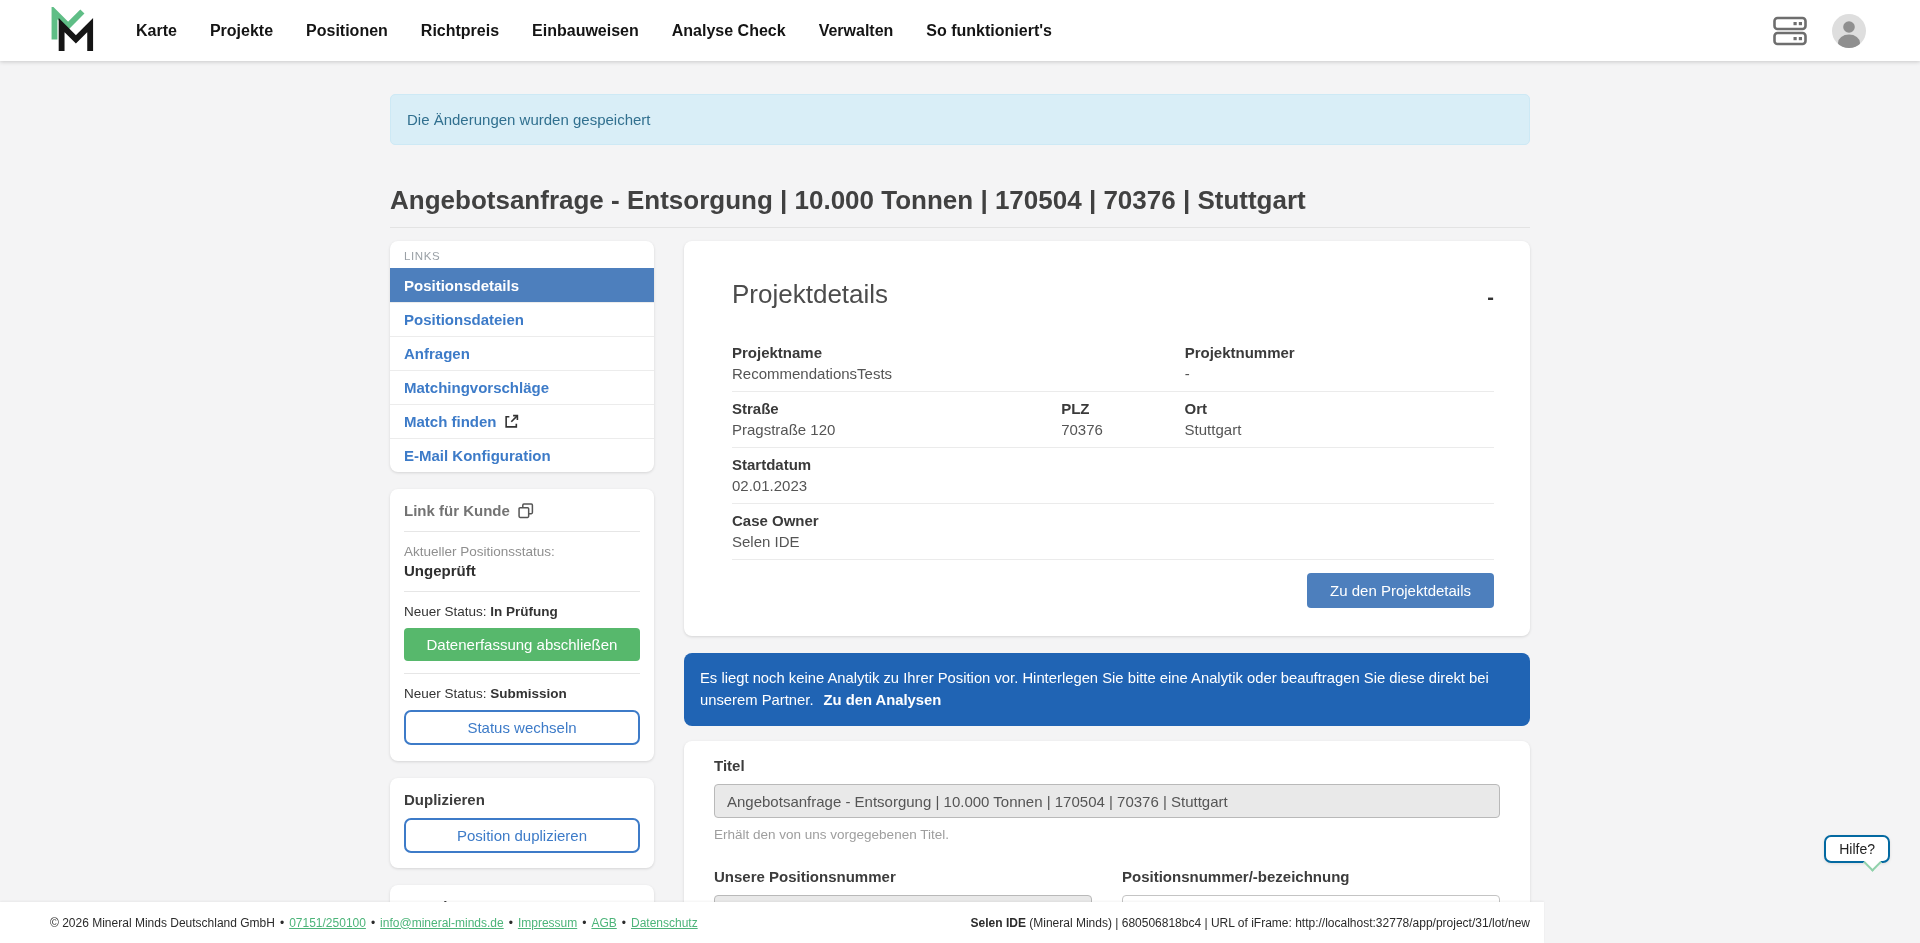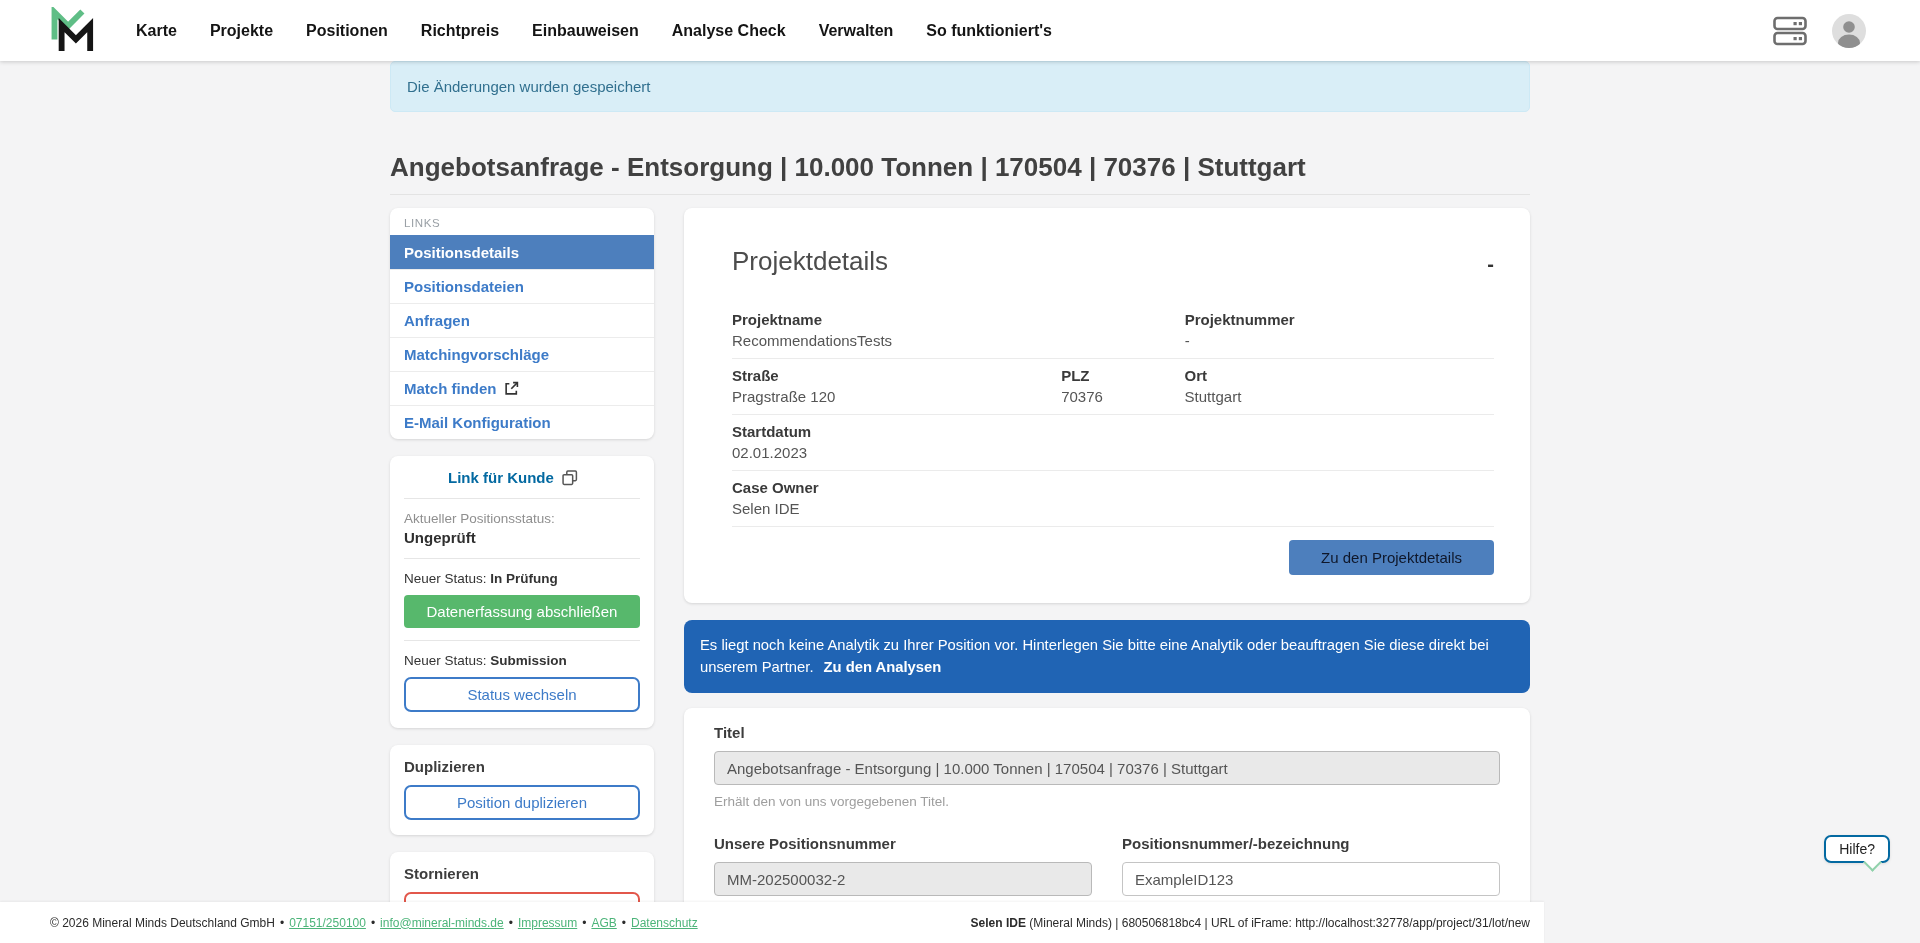--- a/index.html
+++ b/index.html
@@ -17,21 +17,21 @@
     position:relative; z-index:30;
   }
   .logo{ width:62px; display:flex; align-items:center; cursor:pointer; }
   .mainnav{ display:flex; gap:33px; margin-left:26px;align-items:flex-end; }
   .nav-item{ font-size:16px; font-weight:600; color:#141414; text-decoration:none; cursor:pointer; white-space:nowrap; }
   .topbar-right{ margin-left:auto; display:flex; align-items:center; gap:24px; }
   .icon-btn{ cursor:pointer; display:flex; }
   
   .container{ width:1140px; margin:0 auto; }
   .alert-info{
-    background:#d9eef7; border:1px solid #cde9f5;
+    margin-top:33px; background:#d9eef7; border:1px solid #cde9f5;
     color:#31708f; font-size:15px; padding:16px 16px; border-radius:5px;
   }
   .page-title{
     margin:42px 0 0 0; font-size:26px; font-weight:700; color:#414141;
     padding-bottom:14px; border-bottom:1px solid #e3e3e3; line-height:1;
   }
   .content-row{ display:flex; gap:30px; margin-top:13px; align-items:flex-start; }
   .sidebar{ width:264px; flex:none; display:flex; flex-direction:column; gap:17px; }
   .main-col{ flex:1; min-width:0; }
   .panel,.card{ background:#fff; border-radius:8px; box-shadow:0 1px 3px rgba(0,0,0,.13); }
@@ -42,21 +42,21 @@
   .link-item{
     display:flex; align-items:center; gap:7px;
     font-size:15px; font-weight:600; color:#3d7bc8; padding:8px 14px;
     border-top:1px solid #ececec; cursor:pointer;
   }
   .link-item.active{ background:#4d7fbd; color:#fff; border-top-color:#4d7fbd; }
   .link-item:last-child{ border-bottom-left-radius:8px; border-bottom-right-radius:8px; }
   
   .status-panel{ padding:13px 14px 16px 14px; }
   .kunde-row{ display:flex; align-items:center; gap:8px; }
-  .kunde-link{ font-size:15px; font-weight:600; color:#0369a1; text-decoration:none; cursor:pointer;margin-left:44px; }
+  .kunde-link{ font-size:15px; font-weight:600; color:#737373; text-decoration:none; cursor:pointer; }
   .sep{ border:none; border-top:1px solid #e6e6e6; margin:12px 0; }
   .muted-label{ font-size:13.5px; color:#8f8f8f; }
   .status-strong{ font-size:15px; font-weight:700; color:#2f2f2f; margin-top:3px; }
   .new-status{ font-size:13.5px; color:#333; margin-bottom:9px; }
   .new-status b{ font-weight:700; }
   .btn{ display:block; width:100%; text-align:center; cursor:pointer; font-family:inherit; }
   .btn-green{
     border:none; background:#57b86c; color:#fff; font-size:15px;
     padding:8px 6px; border-radius:4px;
   }
@@ -81,22 +81,22 @@
   .pd-head h2{ margin:0; font-size:26px; font-weight:400; color:#4c4c4c; }
   .collapse-btn{ font-size:20px; font-weight:700; color:#333; cursor:pointer; line-height:1; margin-top:8px; }
   .pd-rows{ margin-top:26px; }
   .pd-row{ display:flex; padding:8px 0 9px 0; border-bottom:1px solid #ebebeb; }
   .pd-col{ min-width:0; }
   .w60{ width:59.4%; } .w43{ width:43.2%; } .w16{ width:16.2%; } .grow{ flex:1; }
   .pd-label{ font-size:15px; font-weight:700; color:#3a3a3a; }
   .pd-value{ font-size:15px; color:#555; margin-top:4px; }
   .pd-foot{ padding:13px 0 14px 0; text-align:right; }
   .btn-primary{
-    background:#4d7fbd; color:#0f172a; border:none; border-radius:4px;
-    font-size:15px; padding:9px 32px; cursor:pointer; font-family:inherit;
+    background:#4d7fbd; color:#ffffff; border:none; border-radius:4px;
+    font-size:15px; padding:9px 23px; cursor:pointer; font-family:inherit;
   }
   
   .banner{
     margin-top:17px; background:#2064b4; color:#fff; border-radius:8px;
     padding:15px 16px; font-size:14.8px; line-height:21.5px;
   }
   .banner-link{ color:#fff; font-weight:700; margin-left:10px; cursor:pointer; text-decoration:none; }
   
   .form-card{ margin-top:15px; padding:16px 30px 60px 30px; }
   .form-label{ display:block; font-size:15px; font-weight:700; color:#3c3c3c; margin-bottom:10px; }

